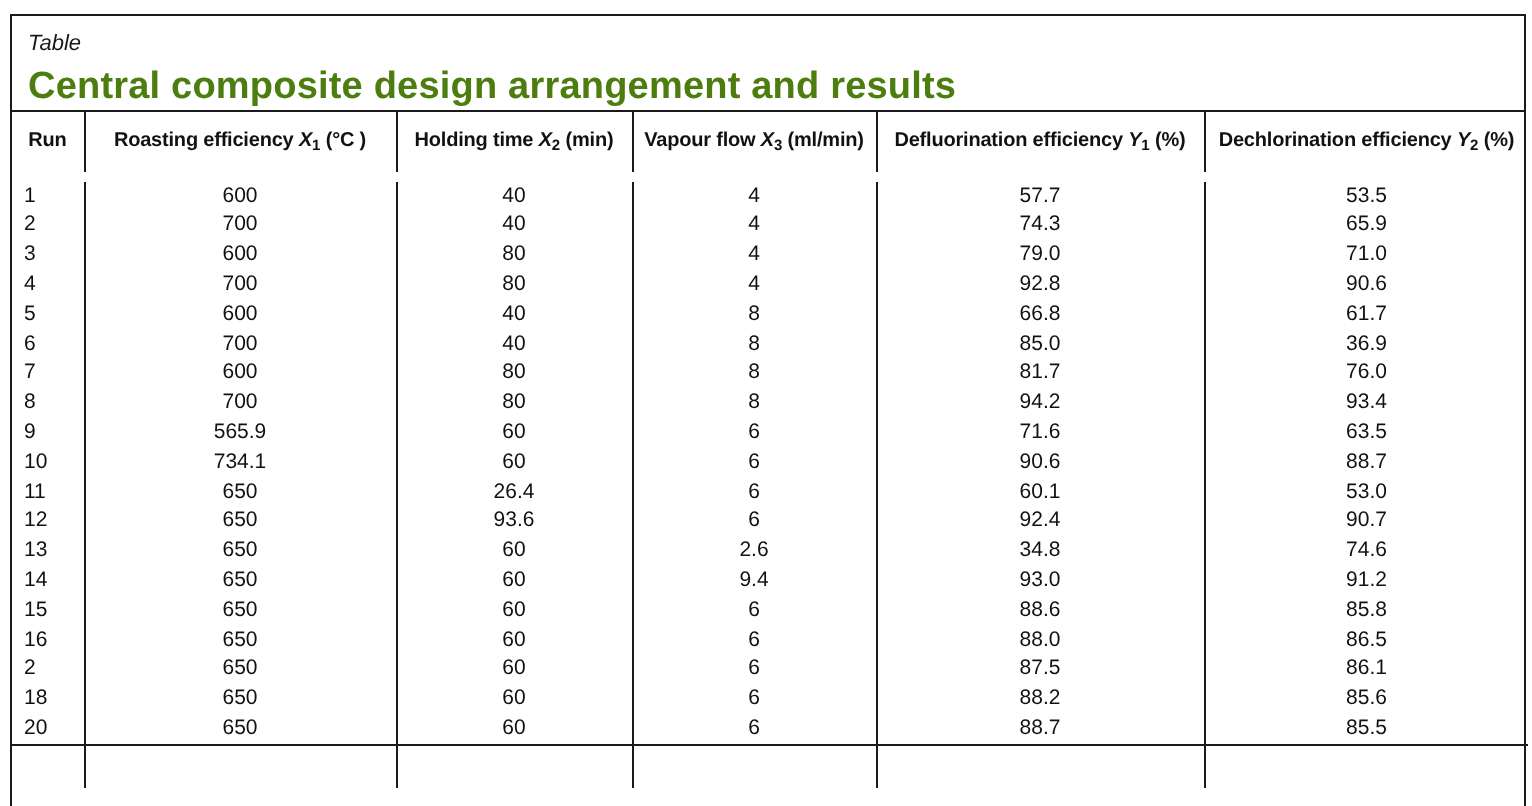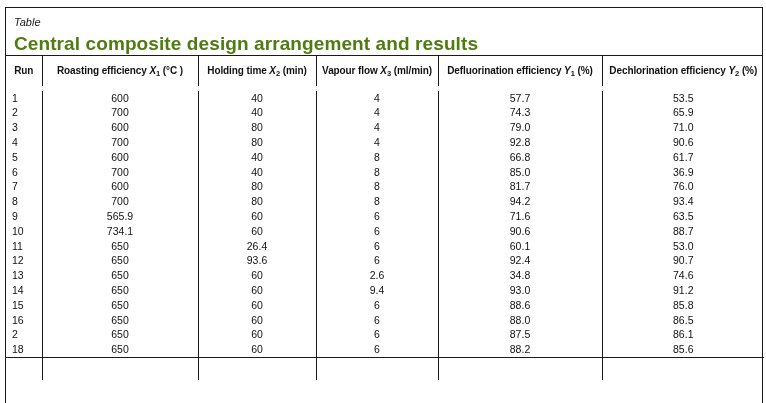--- a/index.html
+++ b/index.html
@@ -248,20 +248,28 @@
           <td>86.1</td>
         </tr>
         <tr>
           <td class="run-col">18</td>
           <td>650</td>
           <td>60</td>
           <td>6</td>
           <td>88.2</td>
           <td>85.6</td>
         </tr>
+        <tr>
+          <td class="run-col">20</td>
+          <td>650</td>
+          <td>60</td>
+          <td>6</td>
+          <td>88.7</td>
+          <td>85.5</td>
+        </tr>
       </tbody>
     <tfoot>
       <tr>
         <td></td>
         <td></td>
         <td></td>
         <td></td>
         <td></td>
         <td></td>
       </tr>

